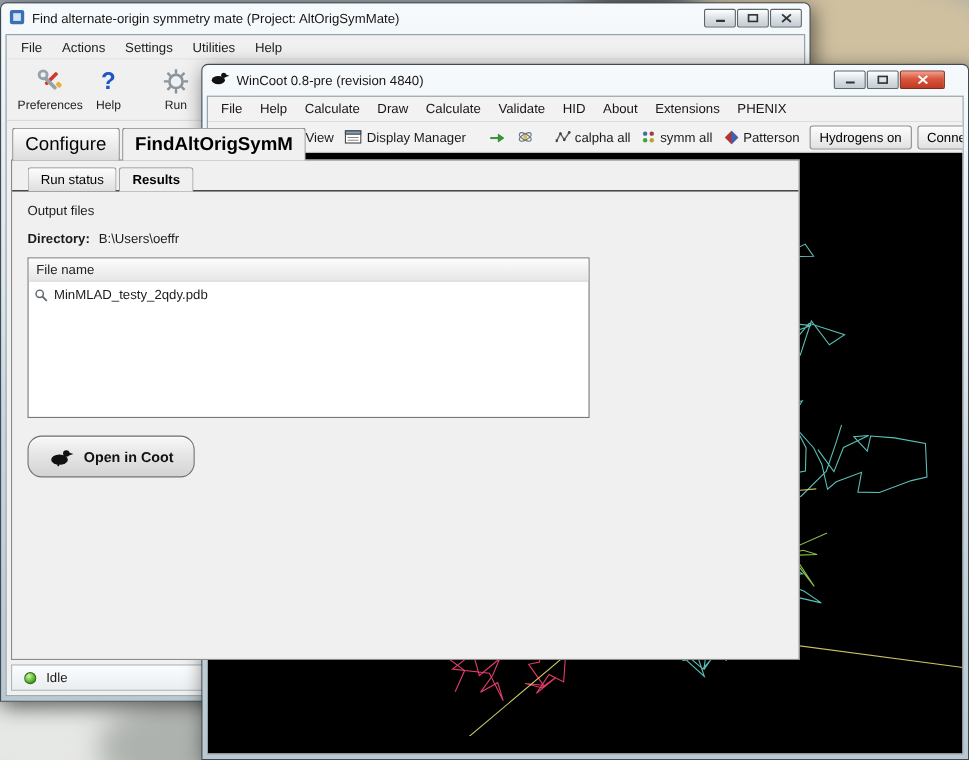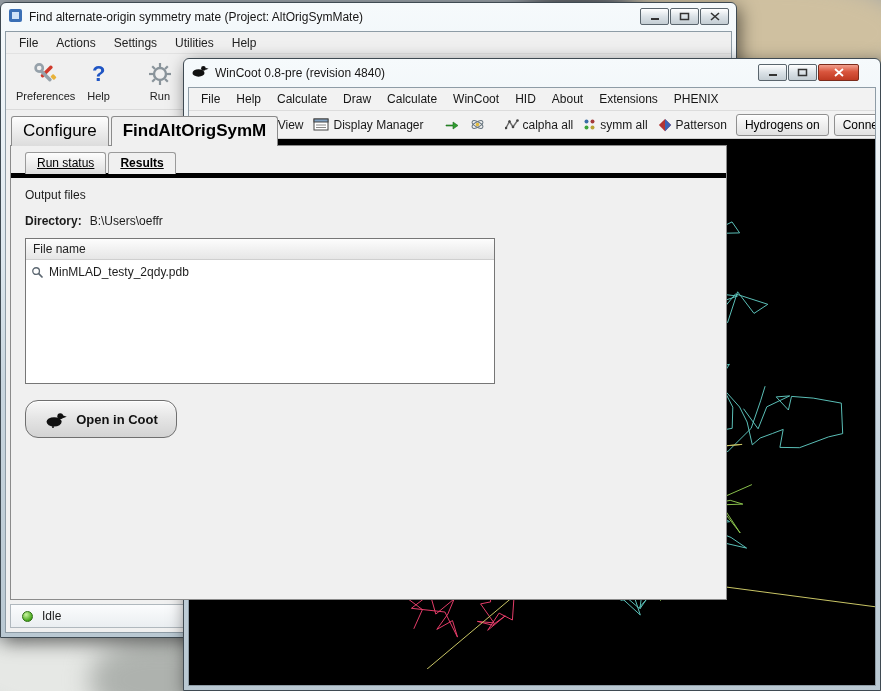--- a/index.html
+++ b/index.html
@@ -48,28 +48,28 @@
   .phx-menubar { height:22px; display:flex; align-items:center; padding:0 4px; font-size:12px; color:#222; border-bottom:1px solid #e2e2e2; }
   .phx-menu-item { padding:2px 9px; cursor:default; }
   .phx-toolbar { height:56px; display:flex; align-items:flex-start; padding:3px 4px 0; border-bottom:1px solid #dadada; }
   .phx-tool { display:flex; flex-direction:column; align-items:center; font-size:11px; color:#222; padding:1px 6px; }
   .phx-tool .ticon { height:32px; display:flex; align-items:center; justify-content:center; }
   .help-glyph { color:#1f55c4; font-weight:bold; font-size:22px; line-height:26px; }
   .phx-tabs { display:flex; padding:6px 5px 0; margin-bottom:-1px; position:relative; z-index:3; }
   .phx-tab { font-size:17px; padding:4px 11px; border:1px solid #8b8b8b; border-bottom:none; border-radius:3px 3px 0 0; background:linear-gradient(#fdfdfd,#dcdcdc); margin-right:2px; white-space:nowrap; }
   .phx-tab.active { font-weight:bold; background:#f0f0f0; padding-bottom:5px; }
   .phx-panel { flex:1; margin:0 4px; border:1px solid #8b8b8b; background:#f0f0f0; position:relative; z-index:2; overflow:hidden; }
-  .subtab-row { display:flex; padding:6px 0 0 14px; border-bottom:5px solid #000000;text-decoration:underline; }
+  .subtab-row { display:flex; padding:6px 0 0 14px; border-bottom:1px solid #000000; }
   .subtab { font-size:12px; padding:3px 11px; border:1px solid #9a9a9a; border-bottom:none; border-radius:3px 3px 0 0; background:linear-gradient(#fdfdfd,#dedede); margin-right:2px; margin-bottom:-1px; white-space:nowrap; }
   .subtab.active { font-weight:bold; background:#f0f0f0; padding-bottom:4px; }
   .panel-content { padding:8px 14px; font-size:12px; color:#1c1c1c; }
   .out-label { margin:2px 0 12px; }
   .dir-row { margin:0 0 10px; white-space:nowrap; }
   .dir-label { font-weight:bold; margin-right:8px; }
-  .file-list { width:470px; height:146px; border:1px solid #767676; background:#fff; margin-top:8px; overflow:hidden; }
+  .file-list { width:511px; height:146px; border:1px solid #767676; background:#fff; margin-top:8px; overflow:hidden; }
   .fl-header { height:21px; background:linear-gradient(#fdfdfd,#e6e6e6); border-bottom:1px solid #cfcfcf; font-size:12px; display:flex; align-items:center; padding:0 7px; color:#222; }
   .fl-row { display:flex; align-items:flex-end; gap:5px; padding:5px 5px; font-size:12px; white-space:nowrap; }
   .coot-btn { margin-top:16px; width:152px; height:38px; border:1px solid #6f6f6f; border-radius:13px;
     background:linear-gradient(#f8f8f8,#e4e4e4 50%,#d3d3d3); box-shadow:inset 0 1px 0 #fff;
     display:flex; align-items:center; justify-content:center; gap:8px; font-size:13px; font-weight:bold; color:#111; }
   .phx-status { height:24px; margin:4px; border:1px solid #b0b8be; background:linear-gradient(#fbfcfd,#eaeef1);
     display:flex; align-items:center; gap:9px; padding:0 11px; font-size:12px; color:#1b1b1b; }
   .dot { width:11px; height:11px; border-radius:50%; border:1px solid #2c6e12;
     background:radial-gradient(circle at 35% 30%, #caf5a0, #49a81e 70%, #2f7a10); }
 
@@ -236,21 +236,21 @@
         </button>
     </span>
   </div>
   <div class="win-body">
     <div class="gtk-menubar">
       <span class="gtk-menu-item">File</span>
       <span class="gtk-menu-item">Help</span>
       <span class="gtk-menu-item">Calculate</span>
       <span class="gtk-menu-item">Draw</span>
       <span class="gtk-menu-item">Calculate</span>
-      <span class="gtk-menu-item">WinCoot</span>
+      <span class="gtk-menu-item">Validate</span>
       <span class="gtk-menu-item">HID</span>
       <span class="gtk-menu-item">About</span>
       <span class="gtk-menu-item">Extensions</span>
       <span class="gtk-menu-item">PHENIX</span>
     </div>
     <div class="gtk-toolbar">
       <span class="gtk-tool">
         <svg width="17" height="14" viewBox="0 0 17 14">
           <path d="M1 12 V3.5 Q1 2.5 2 2.5 h4 l1.5 2 H15 q1 0 1 1 V12 q0 1 -1 1 H2 q-1 0 -1 -1 z" fill="#f0c95c" stroke="#a8882c"></path>
         </svg>

